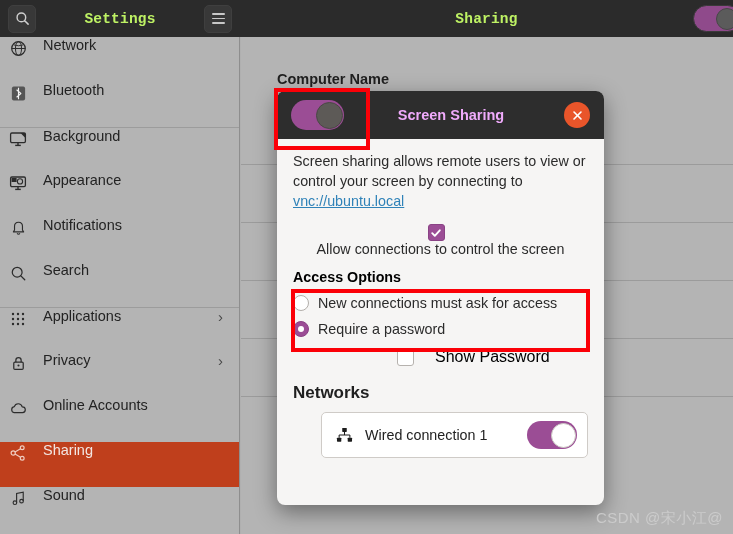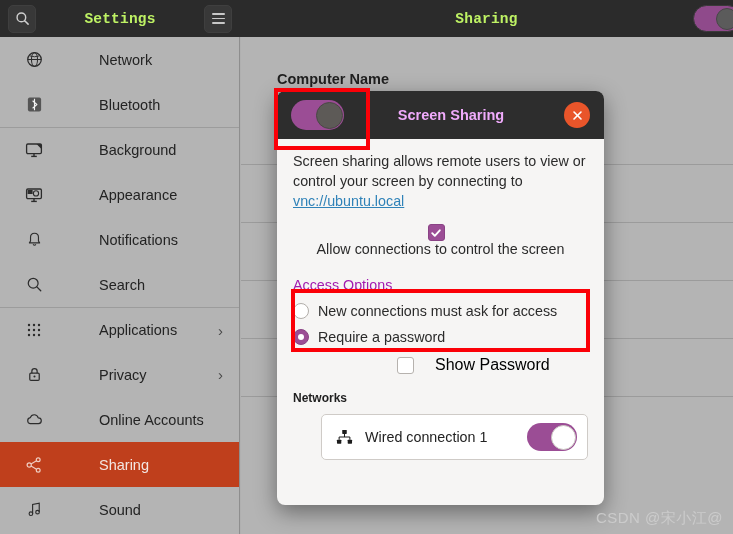--- a/index.html
+++ b/index.html
@@ -51,22 +51,22 @@
   
   .sidebar {
     position: absolute; left: 0; top: 37px;
     width: 240px; height: 497px;
     background: #b4b4b4;
     border-right: 1px solid #8e8e8e;
     overflow: hidden;
   }
   .side-item {
     position: relative; height: 45px;
-    display: flex; align-items: center;
-    padding-left: 22px; cursor: pointer; gap: 40px;
+    display: flex; align-items: flex-start;
+    padding-left: 6px; cursor: pointer;
   }
   .side-item .ic {
     width: 24px; height: 22px; margin-right: 13px;
     display: flex; align-items: center; justify-content: center;
     color: #2c2c2c;
   }
   .side-item .lbl {
     font-size: 14.5px; color: #232323; flex: 1;
   }
   .side-item .chev { color: #4a4a4a; font-size: 15px; margin-right: 16px; }
@@ -139,22 +139,22 @@
     display: flex; align-items: center; justify-content: center;
     margin-right: 9px; flex: 0 0 auto;
   }
   .cbox svg { display: block; }
   .cbox.empty {
     background: #ffffff; border: 1px solid #b6b2ae;
   }
   .row-check .ctext { font-size: 14.3px; color: #2b2b2b; }
 
   .grp-title {
-    font-size: 14.3px; font-weight: normal; color: #a21caf;
-    margin-top: 20px;
+    font-size: 14.3px; font-weight: bold; color: #000000;
+    margin-top: 12px;
   }
   .row-radio { display: flex; align-items: center; margin-top: 10px; cursor: pointer; }
   .radio {
     width: 16px; height: 16px; border-radius: 50%;
     background: #ffffff; border: 1px solid #b2aeaa;
     margin-right: 9px; flex: 0 0 auto;
     display: flex; align-items: center; justify-content: center;
   }
   .radio.on { background: #9b4d95; border-color: #8a4285; }
   .radio.on::after {
@@ -167,21 +167,21 @@
   .pw-input {
     flex: 1; height: 30px; background: #ffffff;
     border: 1px solid #c4c0bc; border-radius: 4px;
     display: flex; align-items: center; padding: 0 9px;
     font-size: 13px; letter-spacing: 2.2px; color: #111; cursor: text;
     overflow: hidden; white-space: nowrap;
   }
   .show-pw { display: flex; align-items: center; margin-top: 11px; padding-left: 104px; cursor: pointer; gap: 12px; }
 
   .net-title {
-    font-size: 12px; font-weight: bold; color: #1f1f1f; margin-top: 17px;
+    font-size: 17px; font-weight: bold; color: #1f1f1f; margin-top: 17px;
   }
   .net-box {
     margin-top: 9px; background: #ffffff;
     border: 1px solid #cfcbc7; border-radius: 5px;
     height: 46px; display: flex; align-items: center; padding: 0 10px; margin-left: 28px;
   }
   .net-ic { width: 24px; display: flex; justify-content: center; color: #1c1c1c; margin-right: 9px; }
   .net-name { flex: 1; font-size: 14.3px; color: #222; }
   .net-toggle {
     position: relative; width: 50px; height: 28px; border-radius: 14px;

